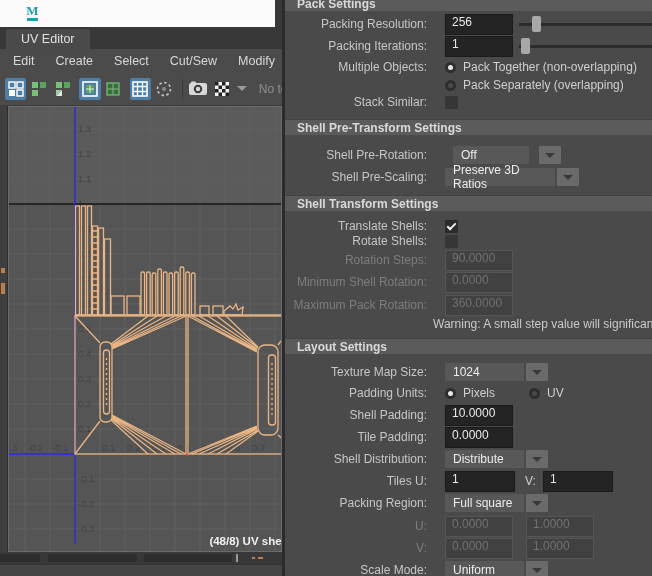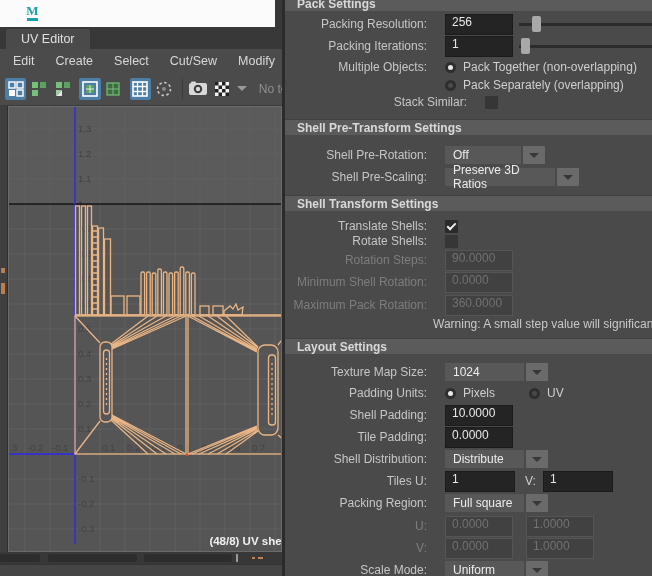--- a/index.html
+++ b/index.html
@@ -297,28 +297,28 @@
       <div class="lbl">Multiple Objects:</div>
       <span class="radio on"></span>
       <span class="optlbl">Pack Together (non-overlapping)</span>
     </div>
     <div class="row" style="top:77px;height:16px;">
       <div class="lbl"></div>
       <span class="radio off"></span>
       <span class="optlbl">Pack Separately (overlapping)</span>
     </div>
 
-    <div class="row" style="top:94px;height:16px;padding-left:40px;">
+    <div class="row" style="top:94px;height:16px;">
       <div class="lbl">Stack Similar:</div>
       <span class="checkbox"></span>
     </div>
 
     <div class="sect" style="top:119px;">Shell Pre-Transform Settings</div>
 
-    <div class="row" style="top:145px;">
+    <div class="row" style="top:145px;gap:8px;">
       <div class="lbl">Shell Pre-Rotation:</div>
       <div class="dropdown" style="width:76px;">Off</div>
       <div class="drop-btn">
         <div class="tri"></div>
       </div>
     </div>
 
     <div class="row" style="top:167px;">
       <div class="lbl">Shell Pre-Scaling:</div>
       <div class="dropdown" style="width:110px;">Preserve 3D Ratios</div>

